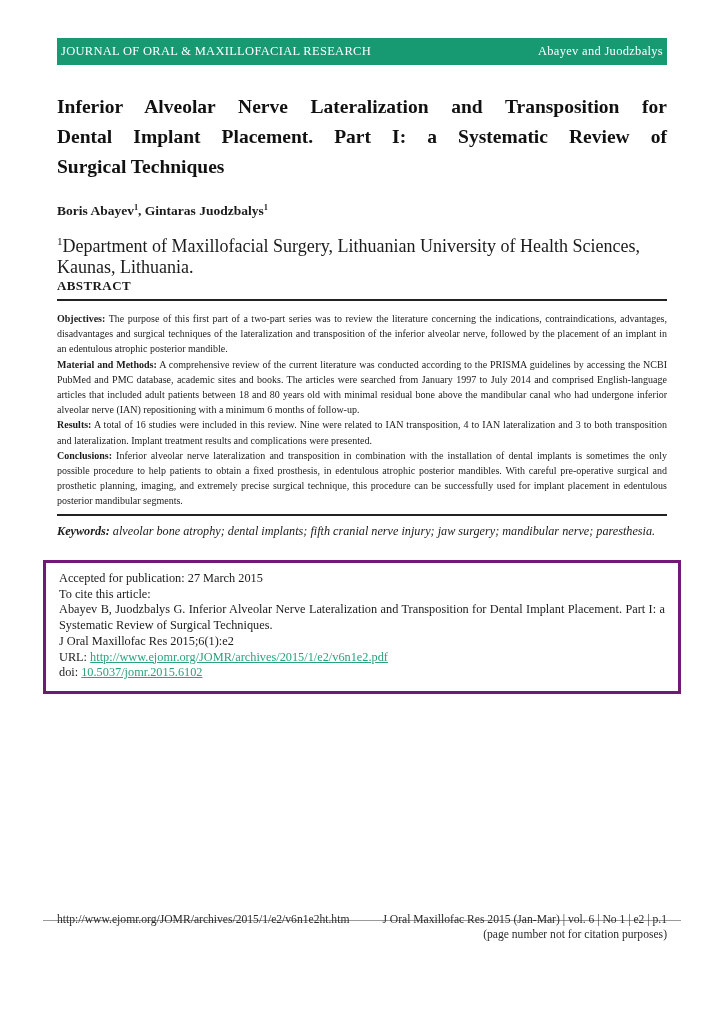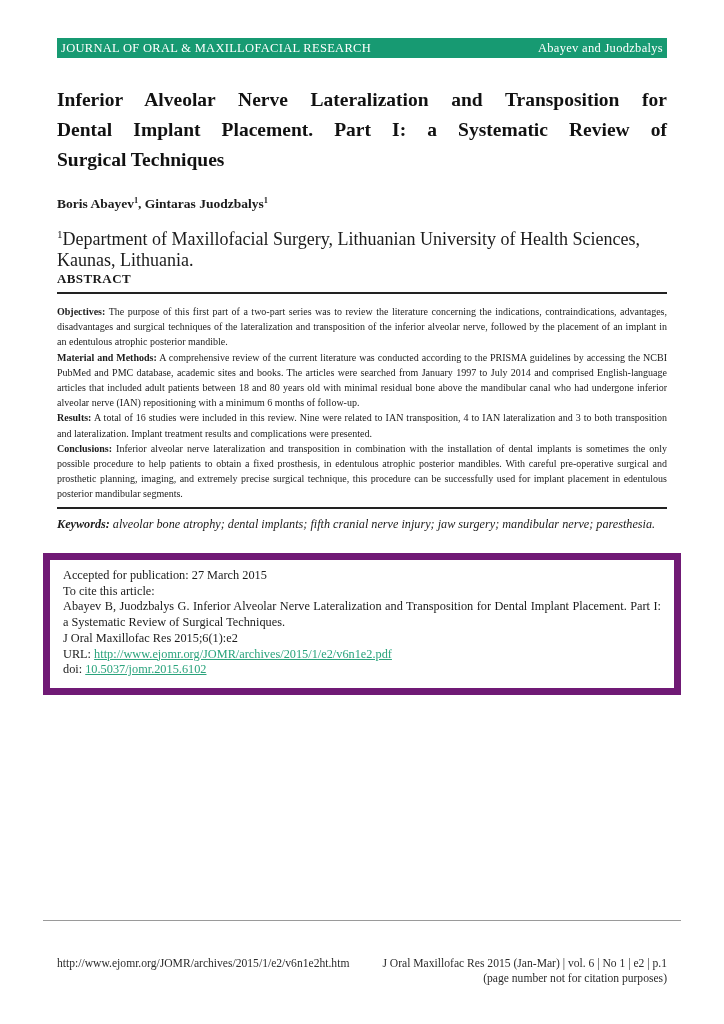--- a/index.html
+++ b/index.html
@@ -10,21 +10,21 @@
     background: #ffffff;
     font-family: "Liberation Serif", "DejaVu Serif", serif;
     color: #1b1b1b;
     overflow: hidden;
   }
   .content { padding: 0 57px; }
 
   
   .bar {
     margin-top: 38px;
-    height: 20px;
+    height: 27px;
     background: #179a72;
     color: #ffffff;
     display: flex;
     justify-content: space-between;
     align-items: center;
     padding: 0 4px;
     box-sizing: border-box;
     font-size: 12.5px;
     letter-spacing: 0.3px;
   }
@@ -86,41 +86,41 @@
   .keywords {
     margin-top: 8px;
     font-size: 12.2px;
     line-height: 15.4px;
     font-style: italic;
   }
   .keywords .lbl { font-weight: bold; }
 
   .citebox {
     margin: 21px -14px 0 -14px;
-    border: 7px solid #701a75;
+    border: 3px solid #701a75;
     padding: 8px 13px 10px 13px;
     font-size: 12.3px;
     line-height: 15.7px;
   }
   .citebox .head { font-weight: normal; }
   .citebox .cite-just { text-align: justify; }
 
   
   .footer-rule {
     position: absolute;
     left: 43px;
     width: 638px;
     top: 920px;
     border: none;
     border-top: 1px solid #9a9a9a;
     margin: 0;
   }
   .footer {
     position: absolute;
-    top: 956px;
+    top: 912px;
     left: 57px;
     right: 57px;
     font-size: 11.6px;
     line-height: 15px;
     color: #2b2b2b;
     display: flex;
     justify-content: space-between;
     align-items: flex-start;
   }
   .footer .right { text-align: right; }

